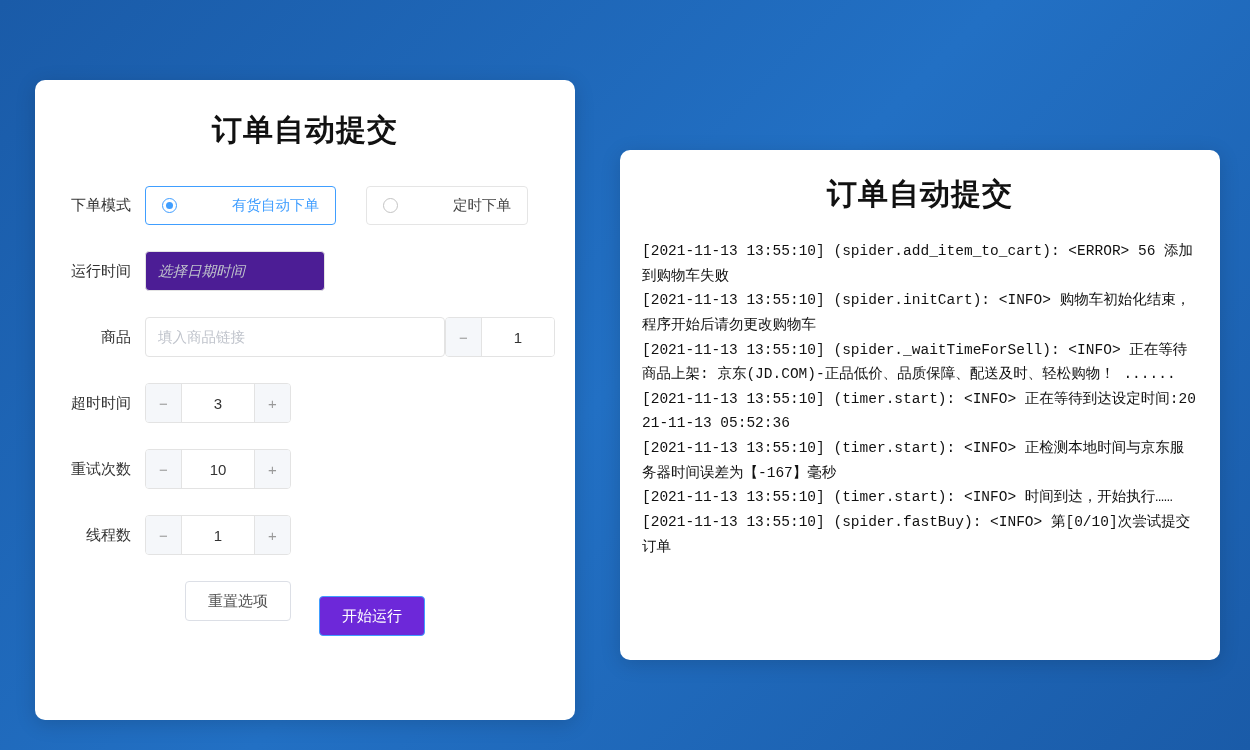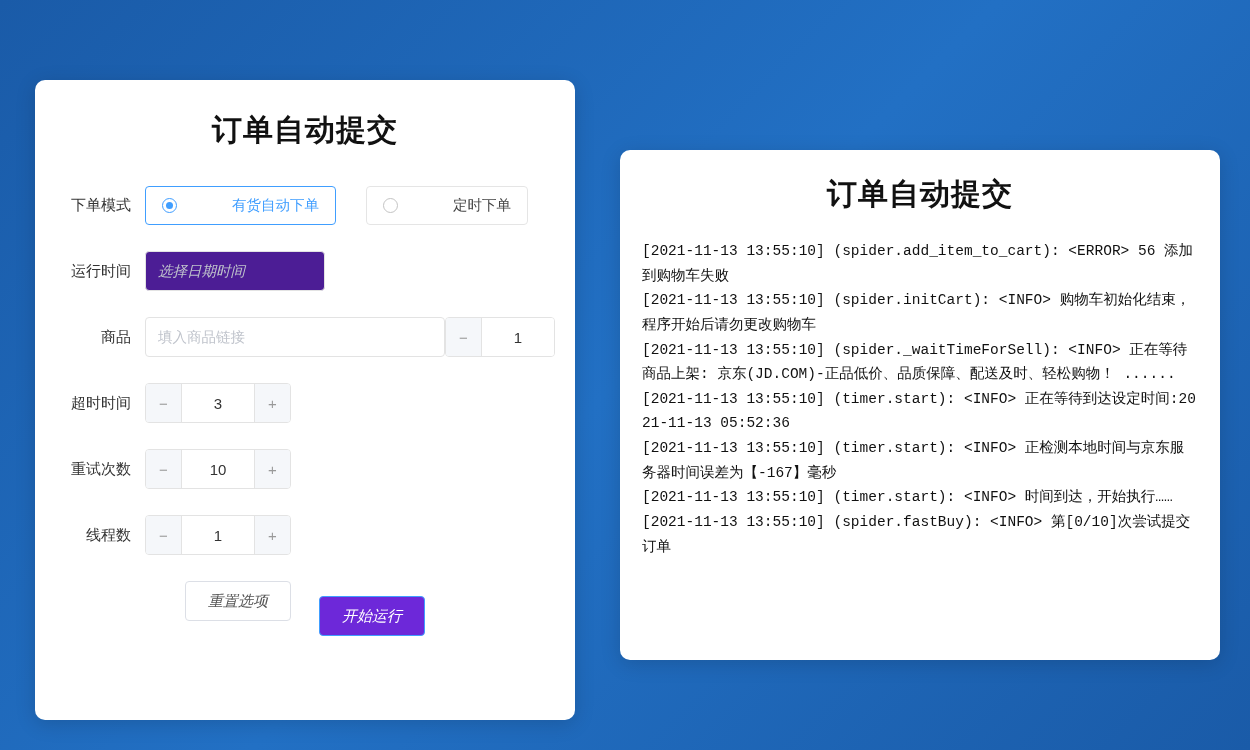--- a/index.html
+++ b/index.html
@@ -139,21 +139,20 @@
   }
   .btn {
     height: 40px;
     padding: 0 22px;
     border-radius: 4px;
     font-size: 15px;
     cursor: pointer;
     border: 1px solid #dcdfe6;
     background: #fff;
     color: #555;
-    font-style: italic;
   }
   .btn.primary {
     background: #6d28d9;
     border-color: #409eff;
     color: #fff;
     margin-top: 15px;
   }
   .log-area {
     flex: 1;
     overflow-y: auto;

